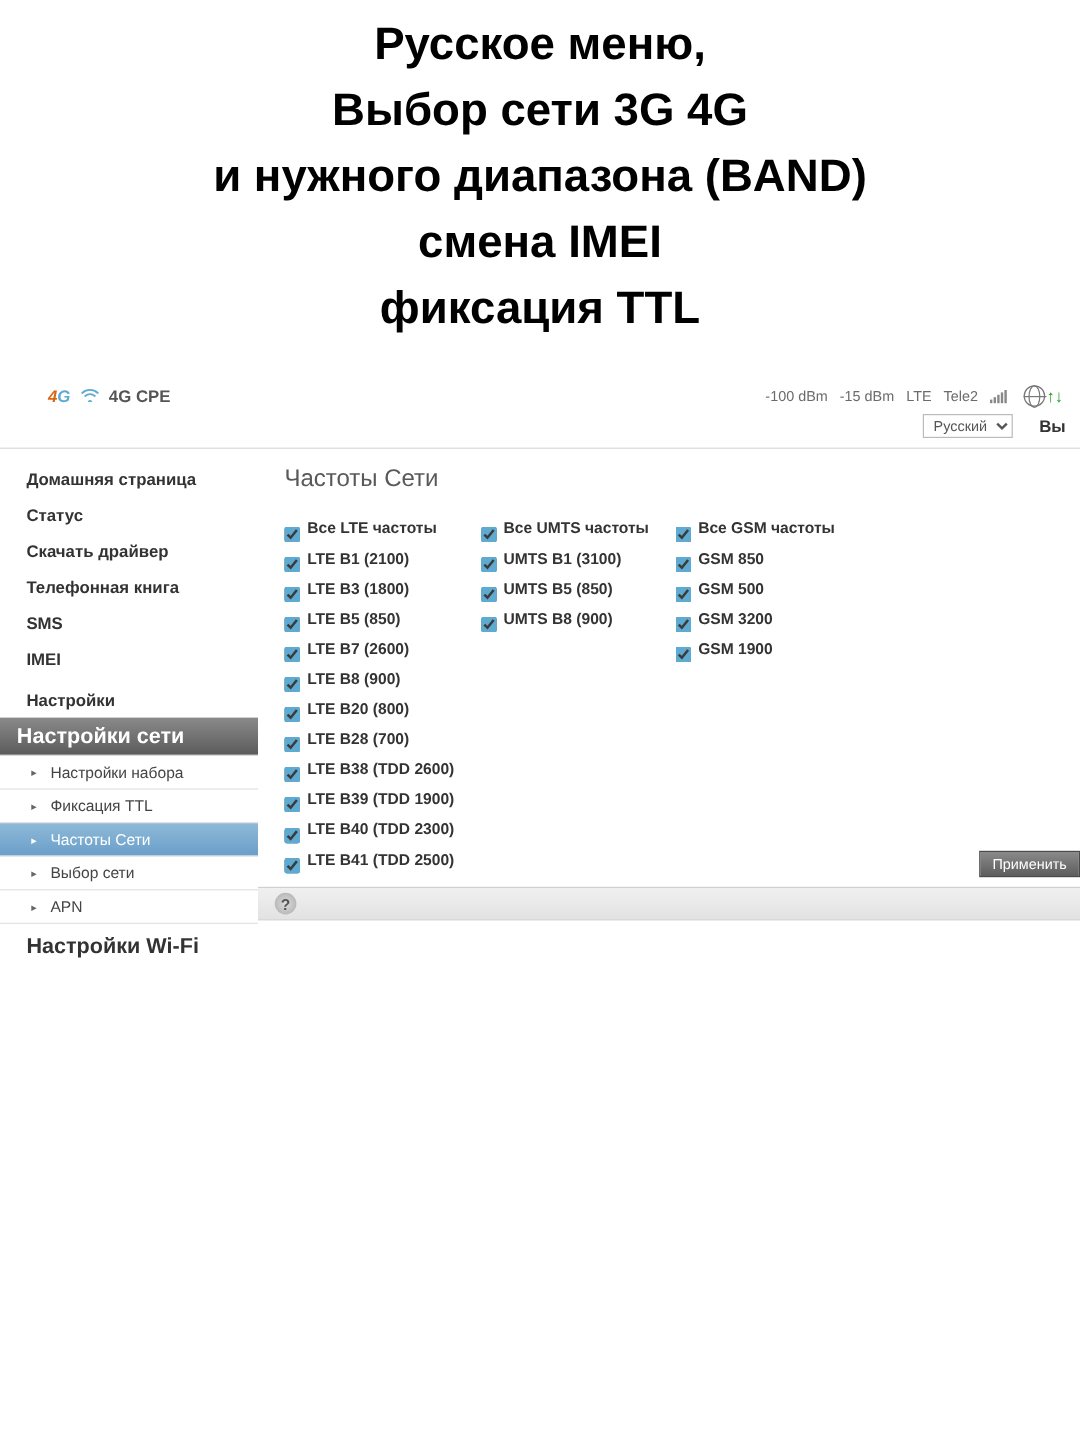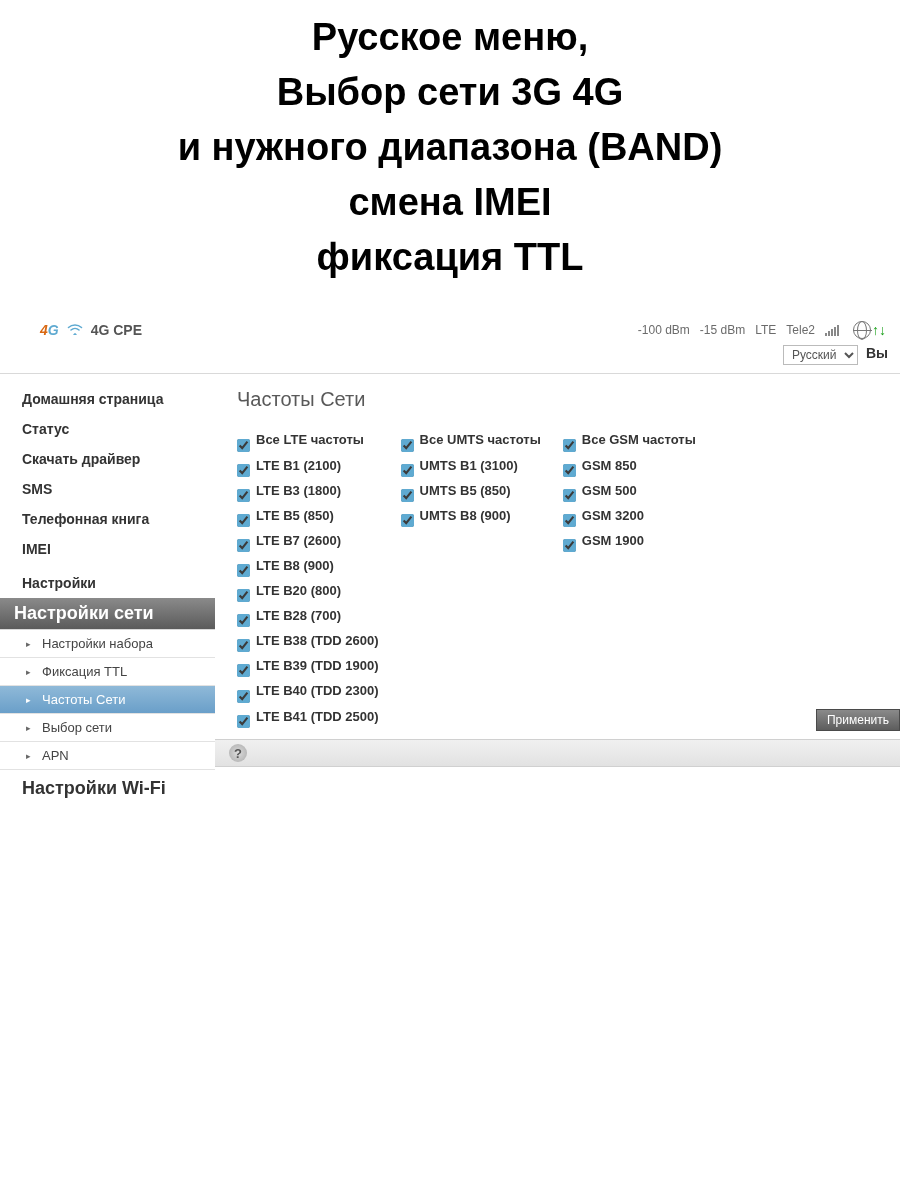--- a/index.html
+++ b/index.html
@@ -22,21 +22,21 @@
   .signal-bars span:nth-child(2){height:5px}
   .signal-bars span:nth-child(3){height:7px}
   .signal-bars span:nth-child(4){height:9px}
   .signal-bars span:nth-child(5){height:11px}
   .globe-wrap { margin-left: 14px; display: inline-flex; align-items: center; }
   .globe { width: 18px; height: 18px; border: 1.5px solid #777; border-radius: 50%; position: relative; }
   .globe::before { content: ""; position: absolute; left: 50%; top: -1.5px; bottom: -1.5px; width: 8px; transform: translateX(-50%); border: 1.5px solid #777; border-radius: 50%; }
   .globe::after { content: ""; position: absolute; top: 50%; left: -1.5px; right: -1.5px; border-top: 1.5px solid #777; }
   .globe-arrows { font-size: 14px; font-weight: 700; color: #1aa01a; margin-left: 1px; line-height: 10px; }
 
-  .lang-row { display: flex; justify-content: flex-end; align-items: flex-start; padding: 4px 10px 6px 0; gap: 8px; }
+  .lang-row { display: flex; justify-content: flex-end; align-items: center; padding: 4px 10px 6px 0; gap: 22px; }
   .lang-select { font-size: 12px; color: #555; border: 1px solid #bbb; background: #fff; padding: 1px 4px; height: 20px; }
   .lang-extra { font-size: 14px; font-weight: 700; color: #333; overflow: hidden; width: 24px; white-space: nowrap; }
 
   .divider { border: none; border-top: 1px solid #d9d9d9; margin: 2px 0 0 0; }
 
   .app { display: flex; }
 
   .sidebar { width: 215px; padding: 10px 0 0 0; font-size: 14px; color: #333; }
   .nav-item { padding: 7px 14px 7px 22px; font-weight: 700; color: #333; cursor: pointer; }
   .nav-group-header { margin-top: 4px; }
@@ -106,22 +106,22 @@
   <span class="lang-extra">Вы</span>
 </div>
 
 <hr class="divider">
 
 <div class="app">
   <nav class="sidebar">
     <div class="nav-item">Домашняя страница</div>
     <div class="nav-item">Статус</div>
     <div class="nav-item">Скачать драйвер</div>
+    <div class="nav-item">Телефонная книга</div>
     <div class="nav-item">SMS</div>
-    <div class="nav-item">Телефонная книга</div>
     <div class="nav-item">IMEI</div>
     <div class="nav-item nav-group-header">Настройки</div>
 
     <div class="nav-group-bar">Настройки сети</div>
     <div class="sublist">
       <div class="subitem">
           <span class="tri">▸</span>
           <span>Настройки набора</span>
         </div>
       <div class="subitem">

